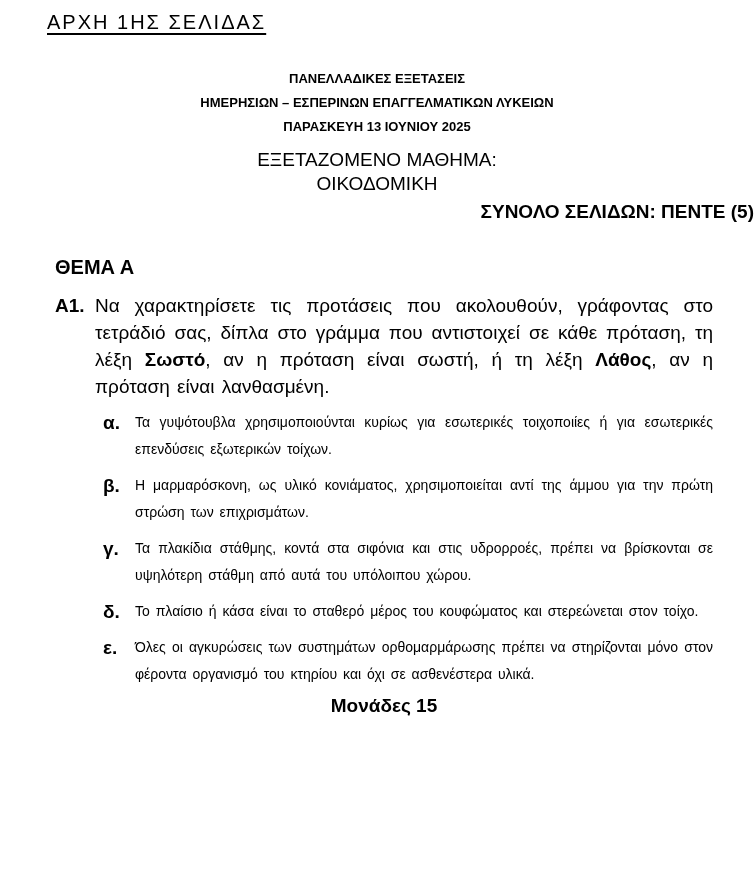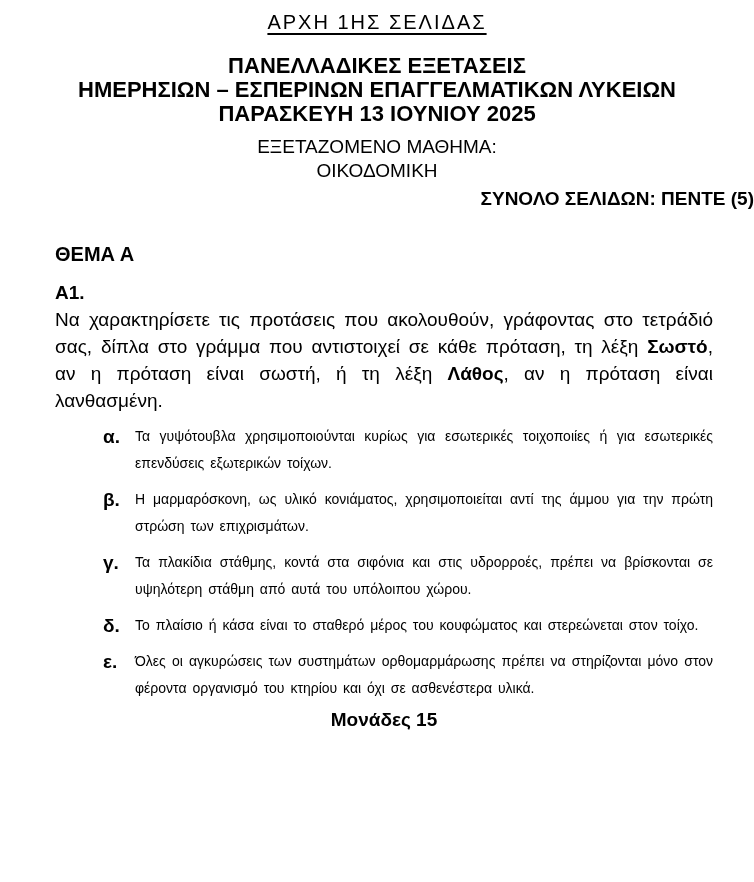--- a/index.html
+++ b/index.html
@@ -12,35 +12,35 @@
     width: 754px;
     height: 882px;
     background: #ffffff;
     color: #000000;
     font-family: "Liberation Sans", "DejaVu Sans", sans-serif;
     overflow: hidden;
     box-sizing: border-box;
     padding-top: 10px;
   }
   .page-marker {
-    text-align: center;
     font-size: 20px;
     line-height: 24px;
     letter-spacing: 2px;
     font-weight: 400;
+    padding-left: 47px;
   }
   .page-marker span {
     text-decoration: underline;
     text-underline-offset: 4px;
   }
   .title-block {
-    margin-top: 20px;
+    margin-top: 33px;
     text-align: center;
     font-weight: 700;
-    font-size: 22px;
+    font-size: 13px;
     line-height: 24px;
   }
   .subject-block {
     margin-top: 9px;
     text-align: center;
     font-weight: 400;
     font-size: 19px;
     line-height: 24px;
   }
   .pages-total {
@@ -54,21 +54,20 @@
     margin: 32px 41px 10px 55px; 
   }
   .theme-heading {
     font-weight: 700;
     font-size: 20px;
     line-height: 22px;
   }
   .question {
     margin-top: 14px;
     display: flex;
-    flex-direction: column;
   }
   .q-num {
     flex: none;
     width: 40px;
     font-weight: 700;
     font-size: 19px;
     line-height: 27px;
   }
   .q-text {
     flex: auto;

